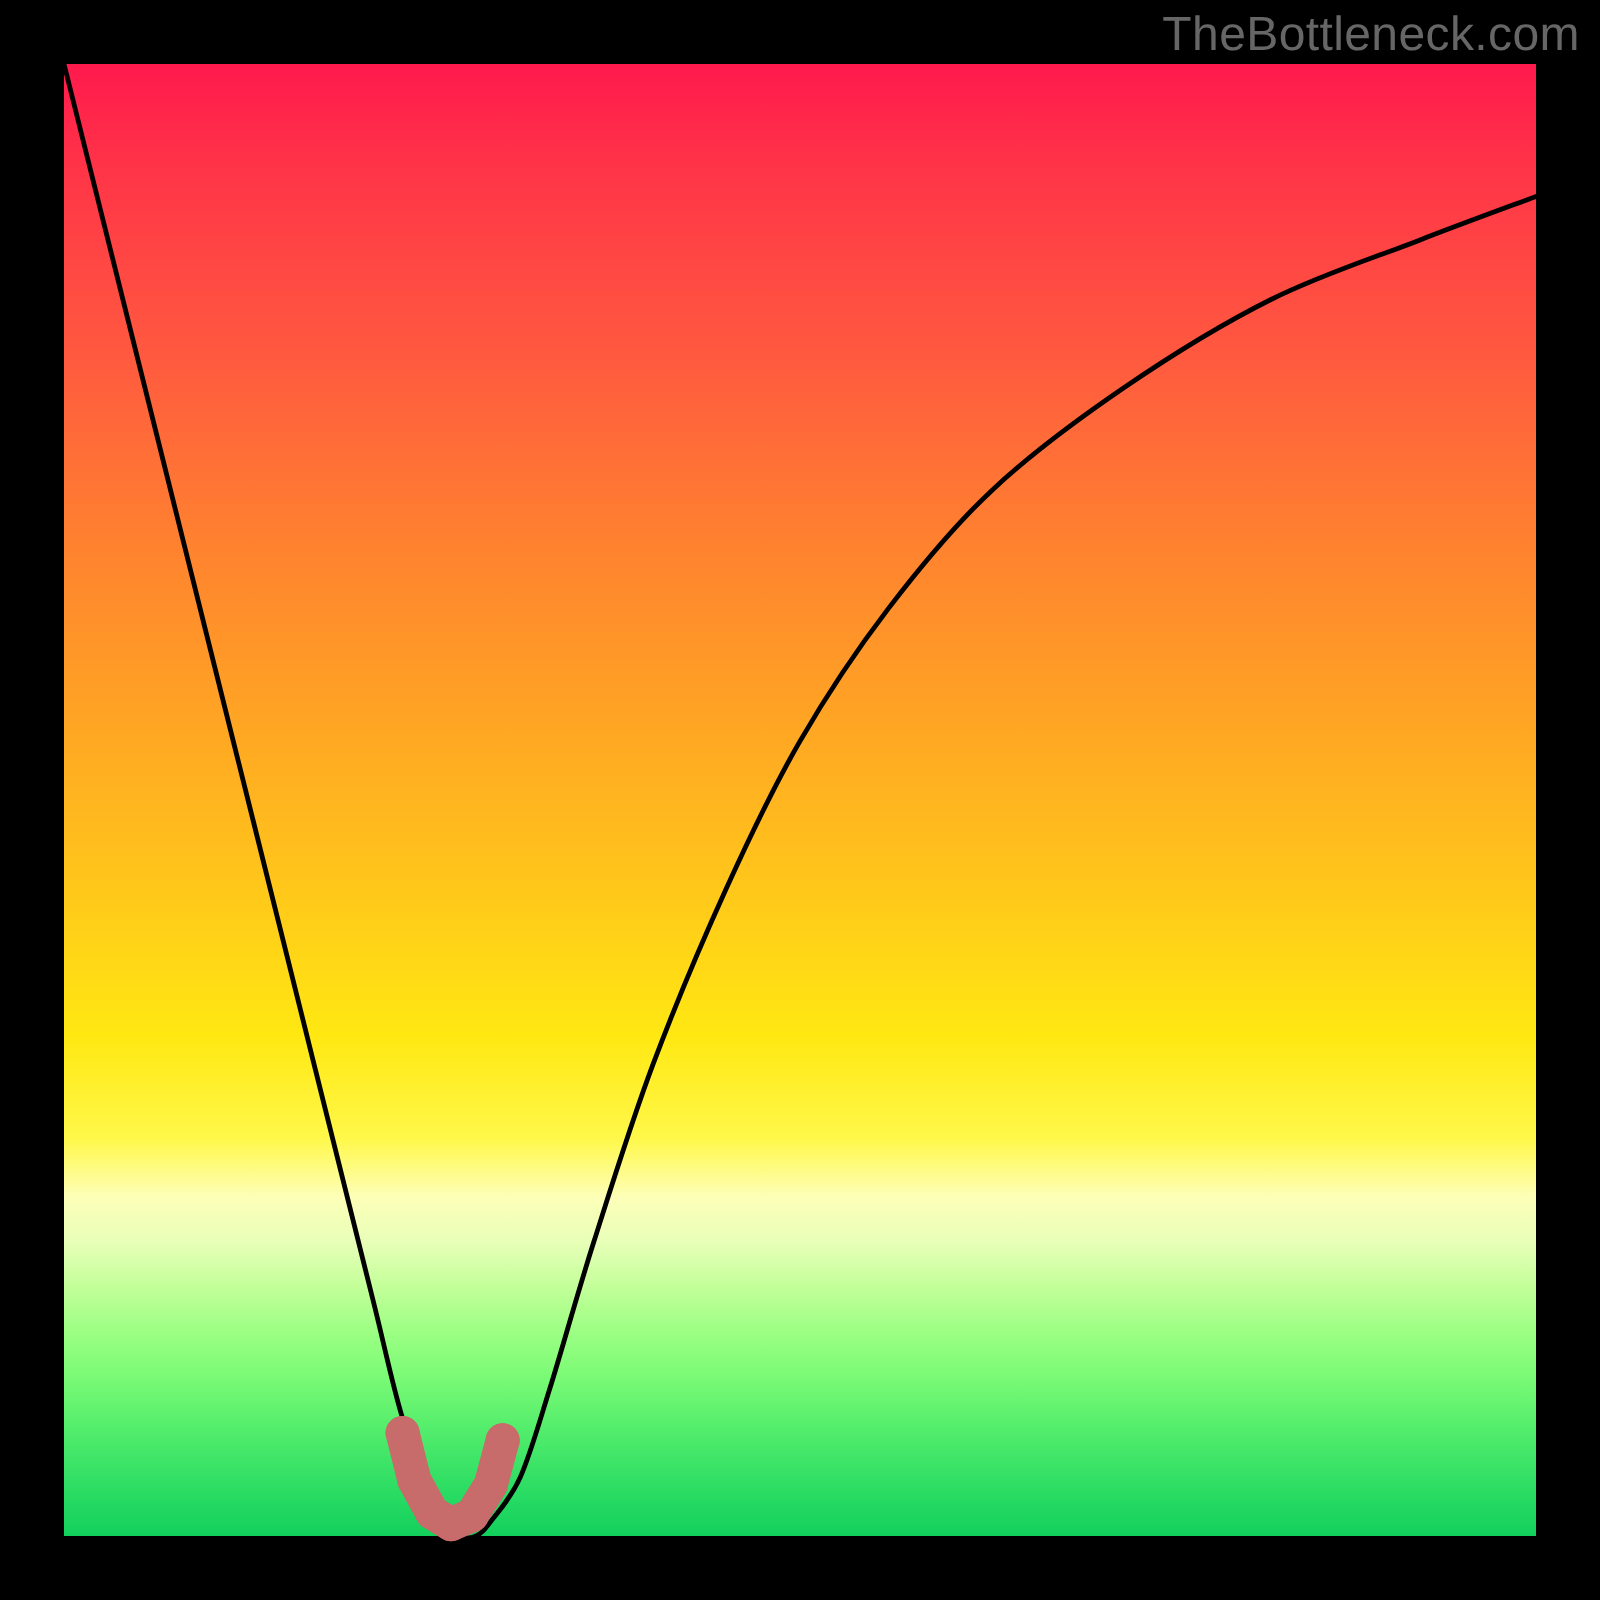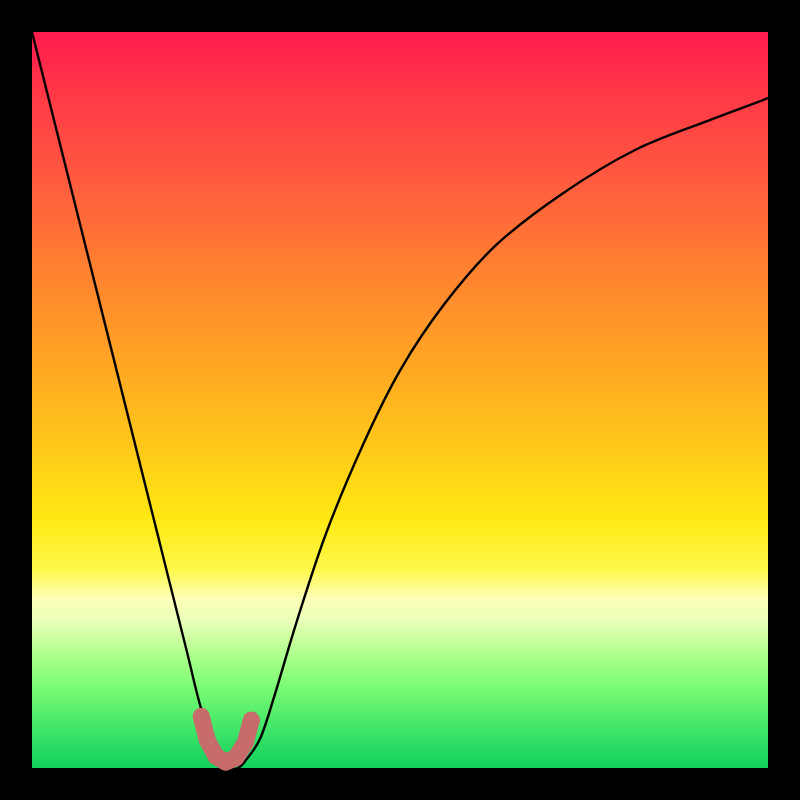--- a/index.html
+++ b/index.html
@@ -62,20 +62,21 @@
     width: 736px;
     height: 736px;
     overflow: visible;
   }
 </style>
 </head>
 <body>
 
 <div class="frame">
 
+  <div class="watermark">TheBottleneck.com</div>
 
   <div class="plot">
     <svg viewBox="0 0 736 736">
       <g>
         <path id="curve-path" fill="none" stroke="#000000" stroke-width="2.4" stroke-linecap="round" stroke-linejoin="round" d="M0,0 C6.133333333333334,24.53333333333332 24.53333333333334,98.13333333333327 36.800000000000004,147.19999999999993 C49.06666666666667,196.2666666666666 61.33333333333334,245.33333333333337 73.60000000000001,294.40000000000003 C85.86666666666667,343.4666666666667 100.58666666666666,402.34666666666664 110.39999999999999,441.59999999999997 C120.21333333333332,480.8533333333333 125.11999999999999,500.47999999999996 132.48,529.92 C139.84,559.36 148.42666666666668,593.7066666666667 154.56,618.24 C160.69333333333333,642.7733333333333 164.37333333333333,661.1733333333334 169.28,677.12 C174.18666666666667,693.0666666666666 180.32,705.3333333333333 184,713.92 C187.68,722.5066666666667 188.90666666666667,724.96 191.36,728.64 C193.81333333333336,732.3199999999999 196.2666666666667,734.7733333333333 198.72000000000003,736 C201.17333333333335,737.2266666666667 203.6266666666667,737.2266666666667 206.08,736 C208.53333333333333,734.7733333333333 209.76,733.5466666666666 213.44,728.64 C217.12,723.7333333333333 223.25333333333333,717.5999999999999 228.16,706.56 C233.06666666666666,695.52 236.7466666666667,682.0266666666666 242.88000000000002,662.4 C249.01333333333335,642.7733333333333 256.37333333333333,615.7866666666666 264.96,588.8 C273.5466666666666,561.8133333333333 283.36,529.92 294.40000000000003,500.48 C305.44000000000005,471.04 318.93333333333334,439.1466666666667 331.2,412.16 C343.46666666666664,385.17333333333335 354.50666666666666,361.8666666666666 368,338.55999999999995 C381.49333333333334,315.2533333333333 396.21333333333337,293.1733333333333 412.16,272.32 C428.1066666666667,251.46666666666667 444.05333333333334,231.84000000000006 463.68,213.44000000000005 C483.3066666666667,195.04000000000005 506.6133333333333,177.86666666666665 529.92,161.91999999999996 C553.2266666666666,145.97333333333327 578.9866666666667,130.02666666666664 603.52,117.75999999999999 C628.0533333333333,105.49333333333334 655.04,96.90666666666671 677.12,88.32000000000005 C699.2,79.73333333333339 726.1866666666667,69.92000000000002 736,66.24000000000001"></path>
       </g>
       <g id="markers">
           <path d="M169.28,684.48 L175.168,708.032 L184,724.224 L193.568,730.112 L203.87199999999999,725.696 L213.44,710.24 L219.328,688.16" fill="none" stroke="#c86b6b" stroke-width="17" stroke-linecap="round" stroke-linejoin="round"></path>
           <circle cx="169.28" cy="684.48" r="8.5" fill="#c86b6b"></circle>
           <circle cx="175.168" cy="708.032" r="8.5" fill="#c86b6b"></circle>

